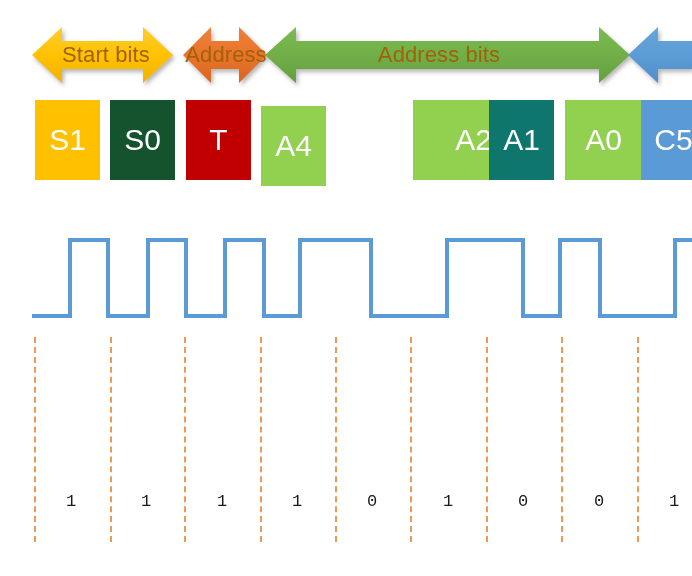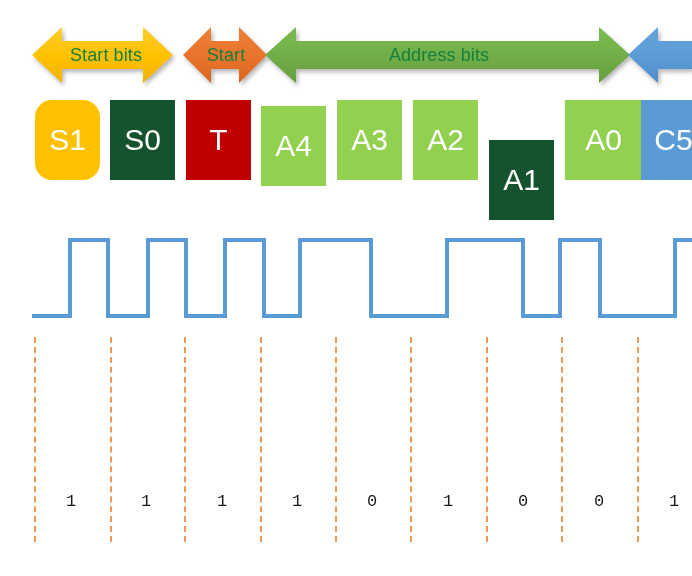--- a/index.html
+++ b/index.html
@@ -23,23 +23,23 @@
   }
   .layer {
     position: absolute;
     left: 0; top: 0;
     width: 692px;
     height: 576px;
   }
   
   .arrow-label {
     position: absolute;
-    color: #15803d;
+    color: #a16207;
     font-family: "Liberation Sans", sans-serif;
-    font-size: 18px;
+    font-size: 22px;
     line-height: 1;
     white-space: nowrap;
     text-align: right;
     transform: translate(-50%, -50%);
     letter-spacing: 0.1px;
   }
   
   .bit-box {
     position: absolute;
     top: 100px;
@@ -117,33 +117,32 @@
       <path d="M265,55 L296,27 L296,41 L599,41 L599,27 L630,55 L599,83 L599,69 L296,69 L296,83 Z" fill="url(#gradGreen)"></path>
     </g>
 
     <g filter="url(#softshadow)">
       <path d="M628,55 L658,27 L658,41 L692,41 L692,69 L658,69 L658,83 Z" fill="url(#gradBlue)"></path>
     </g>
   </svg>
 
   <div class="layer" style="z-index:2;">
     <div class="arrow-label" style="left:106px; top:55px;">Start bits</div>
-    <div class="arrow-label" style="left:226px; top:55px;">Start</div>
+    <div class="arrow-label" style="left:226px; top:55px;">Address</div>
     <div class="arrow-label" style="left:439px; top:55px;">Address bits</div>
     <div class="arrow-label" style="left:680px; top:55px;"></div>
   </div>
 
   <div class="layer" id="bit-boxes" style="z-index:3;">
-      <div class="bit-box" style="left: 35px; width: 65px; background: rgb(255, 192, 0); border-radius: 17px;">S1</div>
+      <div class="bit-box" style="left: 35px; width: 65px; background: rgb(255, 192, 0);">S1</div>
       <div class="bit-box" style="left: 110px; width: 65px; background: #14532d;">S0</div>
       <div class="bit-box" style="left: 186px; width: 65px; background: rgb(192, 0, 0);">T</div>
       <div class="bit-box" style="left: 261px; width: 65px; background: rgb(146, 208, 80); margin-top: 6px;">A4</div>
-      <div class="bit-box" style="left: 337px; width: 65px; background: rgb(146, 208, 80);">A3</div>
-      <div class="bit-box" style="left: 413px; width: 65px; background: rgb(146, 208, 80);">A2</div>
-      <div class="bit-box" style="left: 489px; width: 65px; background: #14532d; margin-top: 40px;">A1</div>
+      <div class="bit-box" style="left: 413px; width: 65px; background: rgb(146, 208, 80); padding-left: 28px;">A2</div>
+      <div class="bit-box" style="left: 489px; width: 65px; background: #0f766e;">A1</div>
       <div class="bit-box" style="left: 565px; width: 77px; background: rgb(146, 208, 80);">A0</div>
       <div class="bit-box" style="left: 641px; width: 65px; background: rgb(91, 155, 213);">C5</div>
     </div>
 
   <div class="layer" id="dash-lines" style="z-index:4;">
       <div class="dash-line" style="left: 34px; border-left-color: rgb(237, 154, 85);"></div>
       <div class="dash-line" style="left: 110px; border-left-color: rgb(237, 154, 85);"></div>
       <div class="dash-line" style="left: 184px; border-left-color: rgb(237, 154, 85);"></div>
       <div class="dash-line" style="left: 260px; border-left-color: rgb(237, 154, 85);"></div>
       <div class="dash-line" style="left: 335px; border-left-color: rgb(237, 154, 85);"></div>

